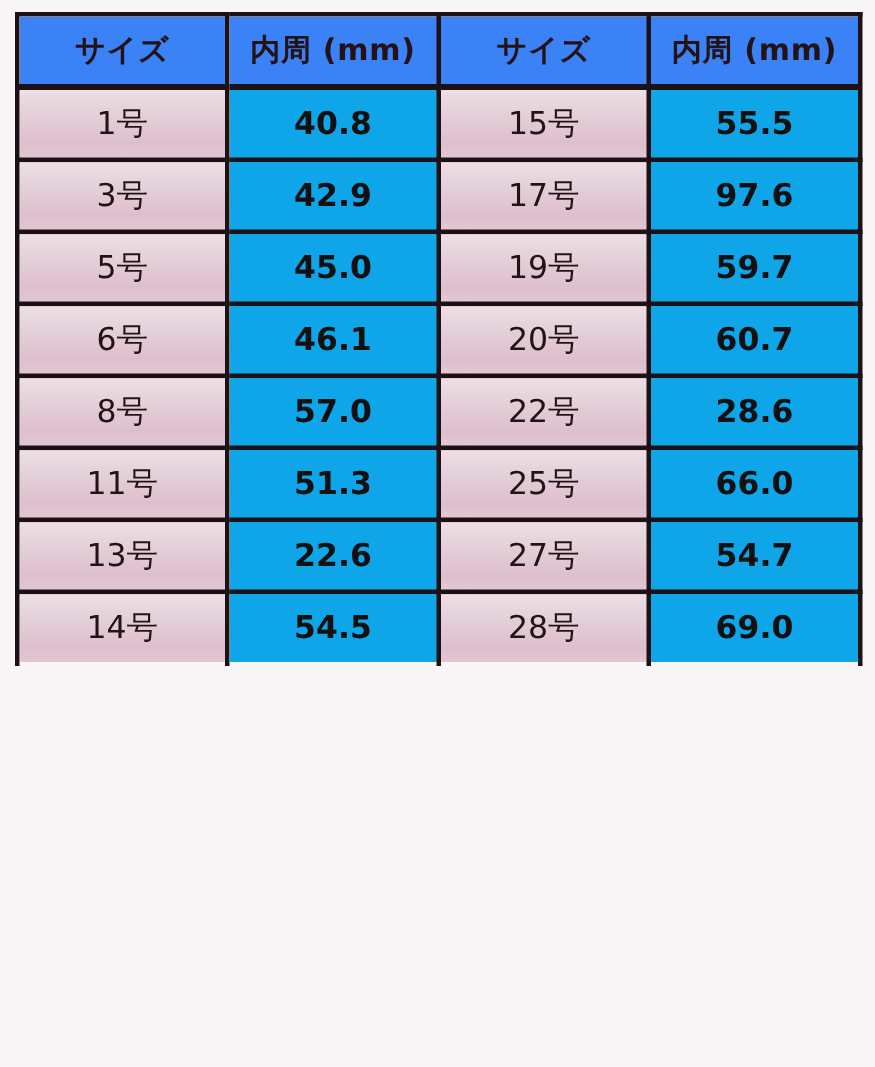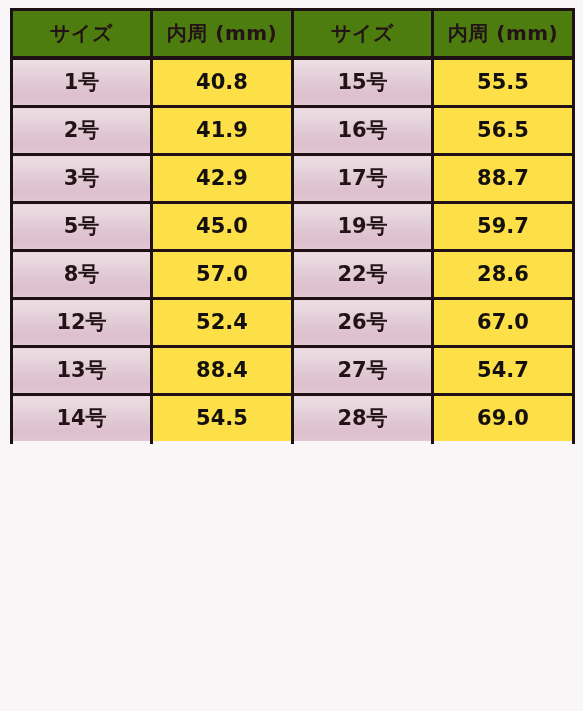--- a/index.html
+++ b/index.html
@@ -35,45 +35,45 @@
     text-align: center;
     vertical-align: middle;
     height: 45px;
     line-height: 45px;
     overflow: hidden;
     white-space: nowrap;
   }
 
   
   #ring-size-table thead th {
-    background: #4d7c0f;
+    background: #3b82f6;
     color: #231317;
     font-size: 20px;
     font-weight: 700;
     letter-spacing: 0.5px;
     height: 45px;
     line-height: 45px;
     border-bottom-width: 4px;
   }
 
   
   #ring-size-table td.size-cell {
     background: linear-gradient(to bottom,
                  #eddfe4 0%,
                  #e3cfd8 38%,
                  #debfcd 78%,
                  #e2c7d3 100%);
     color: #231317;
     font-size: 21px;
-    font-weight: 700;
+    font-weight: 400;
   }
 
   
   #ring-size-table td.value-cell {
-    background: #fde047;
+    background: #0ea5e9;
     color: #14100f;
     font-size: 21px;
     font-weight: 700;
   }
 
   
   #ring-size-table tbody tr:last-child td {
     border-bottom-color: transparent;
   }
 </style>
@@ -96,52 +96,52 @@
     </tr>
   </thead>
   <tbody id="table-body">
       <tr>
         <td class="size-cell">1号</td>
         <td class="value-cell">40.8</td>
         <td class="size-cell">15号</td>
         <td class="value-cell">55.5</td>
       </tr>
       <tr>
-        <td class="size-cell">2号</td>
-        <td class="value-cell">41.9</td>
-        <td class="size-cell">16号</td>
-        <td class="value-cell">56.5</td>
-      </tr>
-      <tr>
         <td class="size-cell">3号</td>
         <td class="value-cell">42.9</td>
         <td class="size-cell">17号</td>
-        <td class="value-cell">88.7</td>
+        <td class="value-cell">97.6</td>
       </tr>
       <tr>
         <td class="size-cell">5号</td>
         <td class="value-cell">45.0</td>
         <td class="size-cell">19号</td>
         <td class="value-cell">59.7</td>
       </tr>
       <tr>
+        <td class="size-cell">6号</td>
+        <td class="value-cell">46.1</td>
+        <td class="size-cell">20号</td>
+        <td class="value-cell">60.7</td>
+      </tr>
+      <tr>
         <td class="size-cell">8号</td>
         <td class="value-cell">57.0</td>
         <td class="size-cell">22号</td>
         <td class="value-cell">28.6</td>
       </tr>
       <tr>
-        <td class="size-cell">12号</td>
-        <td class="value-cell">52.4</td>
-        <td class="size-cell">26号</td>
-        <td class="value-cell">67.0</td>
+        <td class="size-cell">11号</td>
+        <td class="value-cell">51.3</td>
+        <td class="size-cell">25号</td>
+        <td class="value-cell">66.0</td>
       </tr>
       <tr>
         <td class="size-cell">13号</td>
-        <td class="value-cell">88.4</td>
+        <td class="value-cell">22.6</td>
         <td class="size-cell">27号</td>
         <td class="value-cell">54.7</td>
       </tr>
       <tr>
         <td class="size-cell">14号</td>
         <td class="value-cell">54.5</td>
         <td class="size-cell">28号</td>
         <td class="value-cell">69.0</td>
       </tr>
     </tbody>

